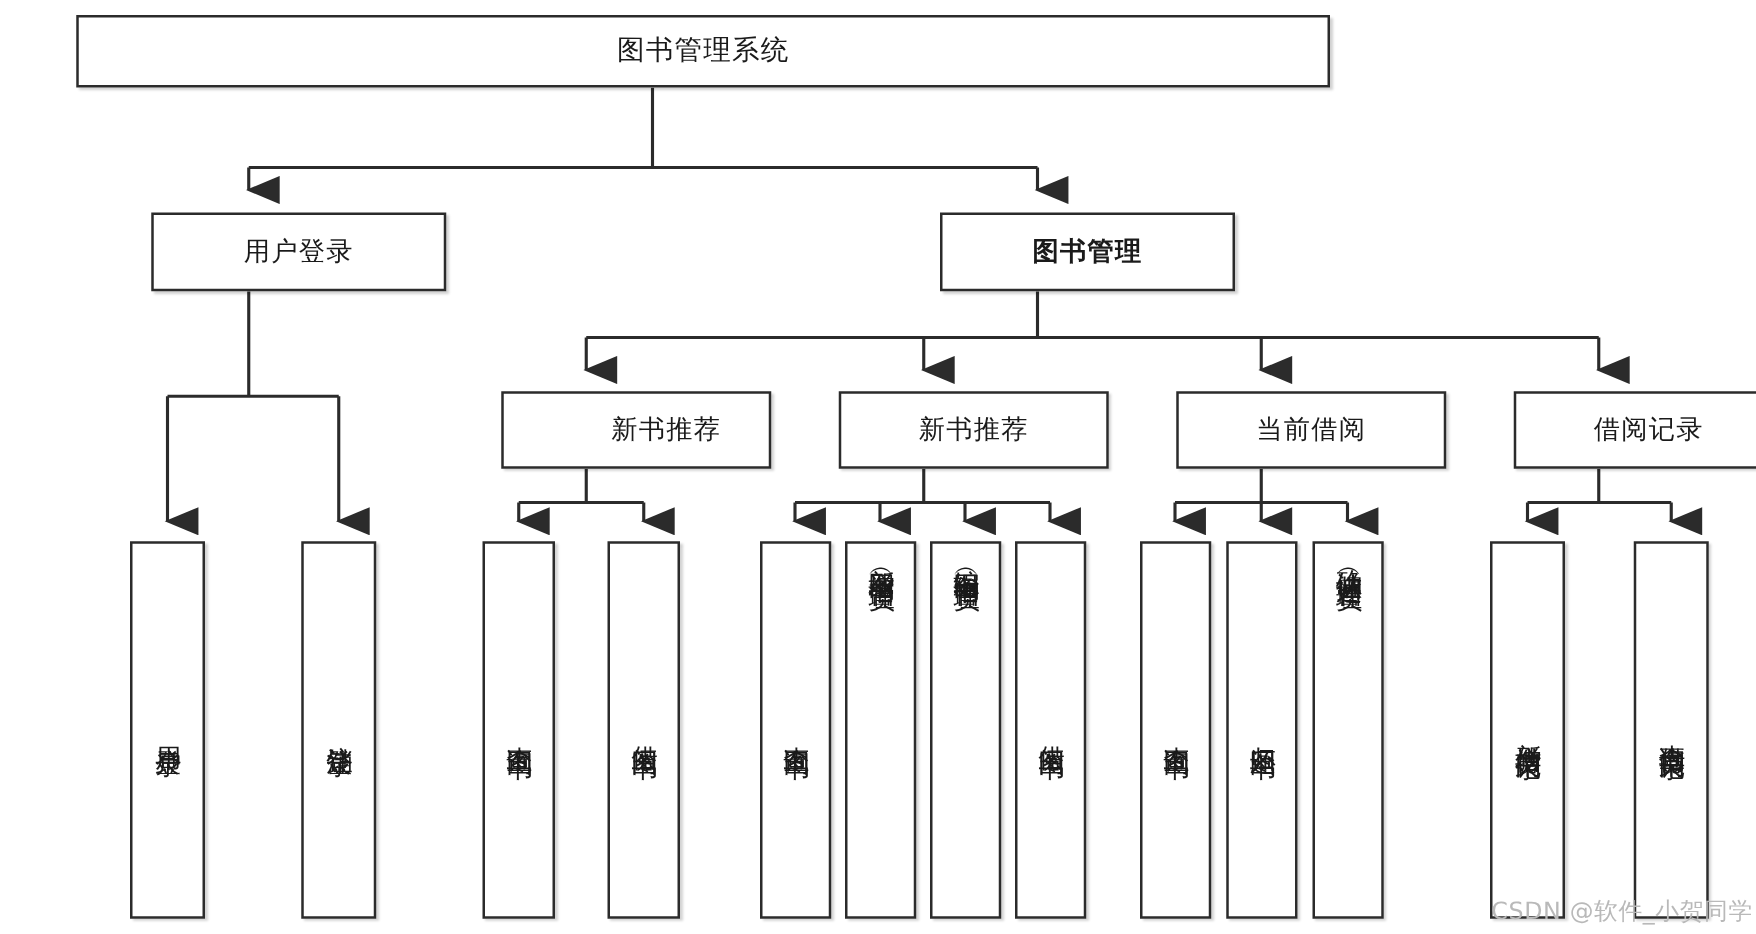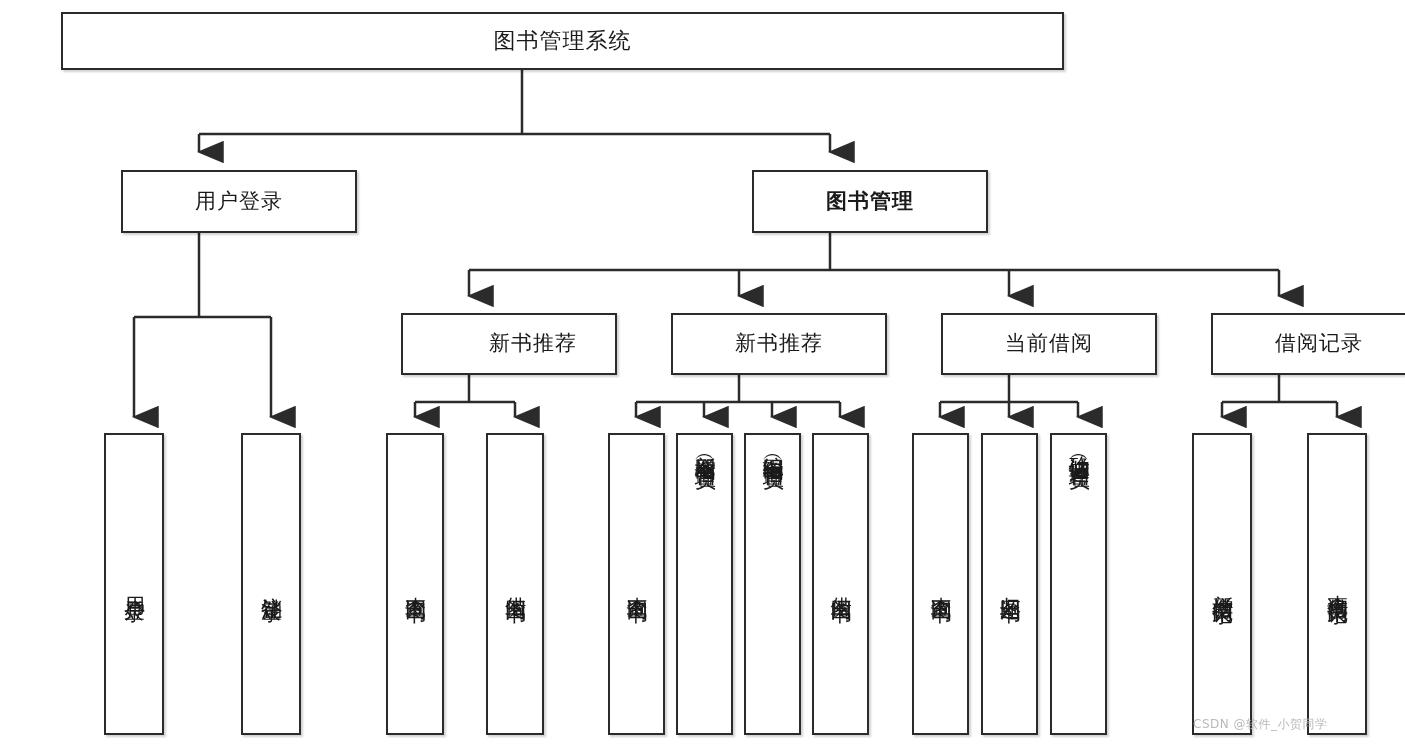--- a/index.html
+++ b/index.html
@@ -56,21 +56,21 @@
     padding: 4px 0;
     align-items: center;
     justify-content: center;
     white-space: nowrap;
   }
   .node.leaf.top-aligned {
     justify-content: flex-start;
   }
   .watermark {
     position: absolute;
-    font-size: 12px;
+    font-size: 19px;
     color: #b9b9b9;
     letter-spacing: 0.5px;
     white-space: nowrap;
     font-family: "DejaVu Sans", "Liberation Sans", sans-serif;
   }
 </style>
 </head>
 <body>
 
 <div id="canvas">

